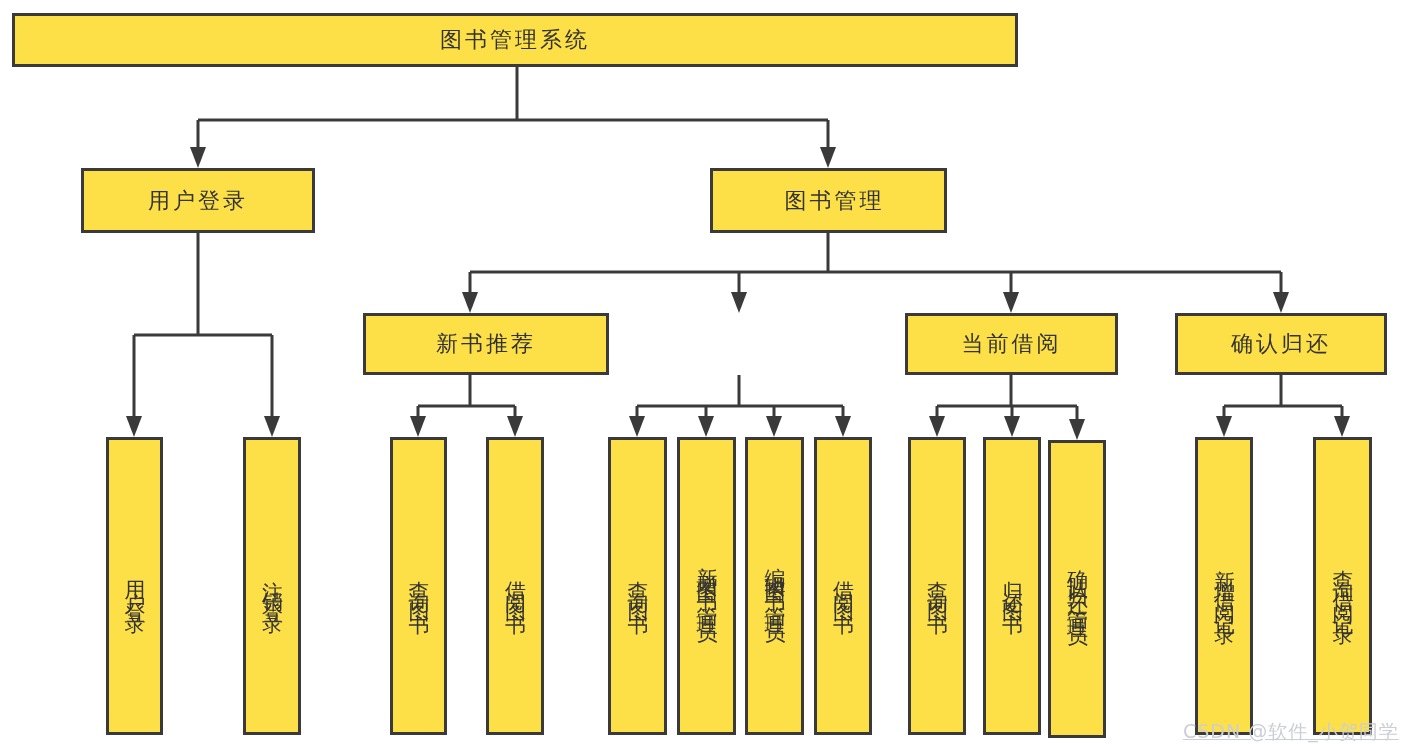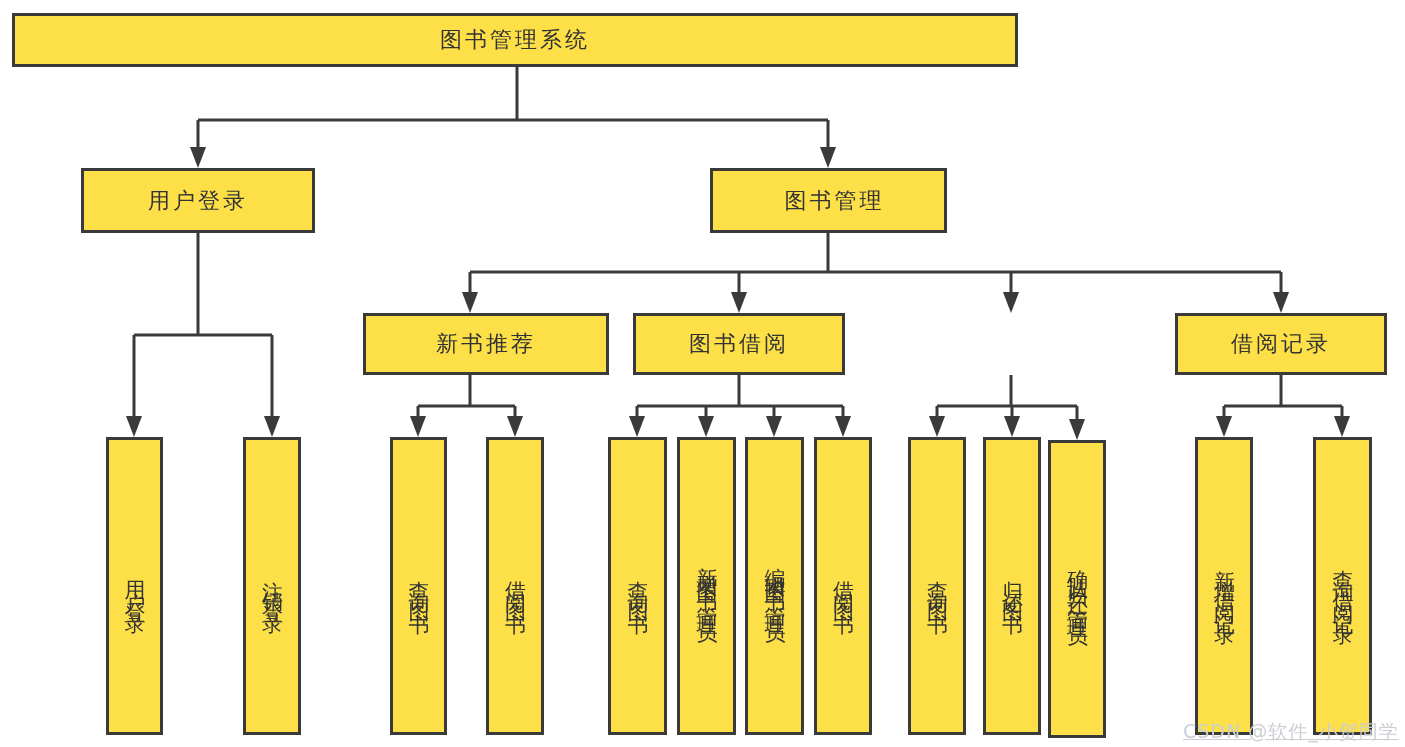--- a/index.html
+++ b/index.html
@@ -123,25 +123,25 @@
   <div class="node" style="left:81px;top:168px;width:234px;height:65px;">
     <span class="hlabel">用户登录</span>
   </div>
   <div class="node" style="left:710px;top:168px;width:237px;height:65px;padding-left:12px;">
     <span class="hlabel">图书管理</span>
   </div>
 
   <div class="node" style="left:363px;top:313px;width:246px;height:62px;">
     <span class="hlabel">新书推荐</span>
   </div>
-  <div class="node" style="left:633px;top:313px;width:212px;height:62px;">
-    <span class="hlabel">图书借阅</span>
+  <div class="node" style="left:905px;top:313px;width:213px;height:62px;">
+    <span class="hlabel">当前借阅</span>
   </div>
   <div class="node" style="left:1175px;top:313px;width:212px;height:62px;">
-    <span class="hlabel">借阅记录</span>
+    <span class="hlabel">确认归还</span>
   </div>
 
   <div class="node" style="left:106px;top:437px;width:57px;height:298px;">
     <span class="vtext" style="letter-spacing: 11px;">用户登录</span>
   </div>
   <div class="node" style="left:243px;top:437px;width:58px;height:298px;">
     <span class="vtext" style="letter-spacing: 11px;">注销登录</span>
   </div>
 
   <div class="node" style="left:390px;top:437px;width:57px;height:298px;">

